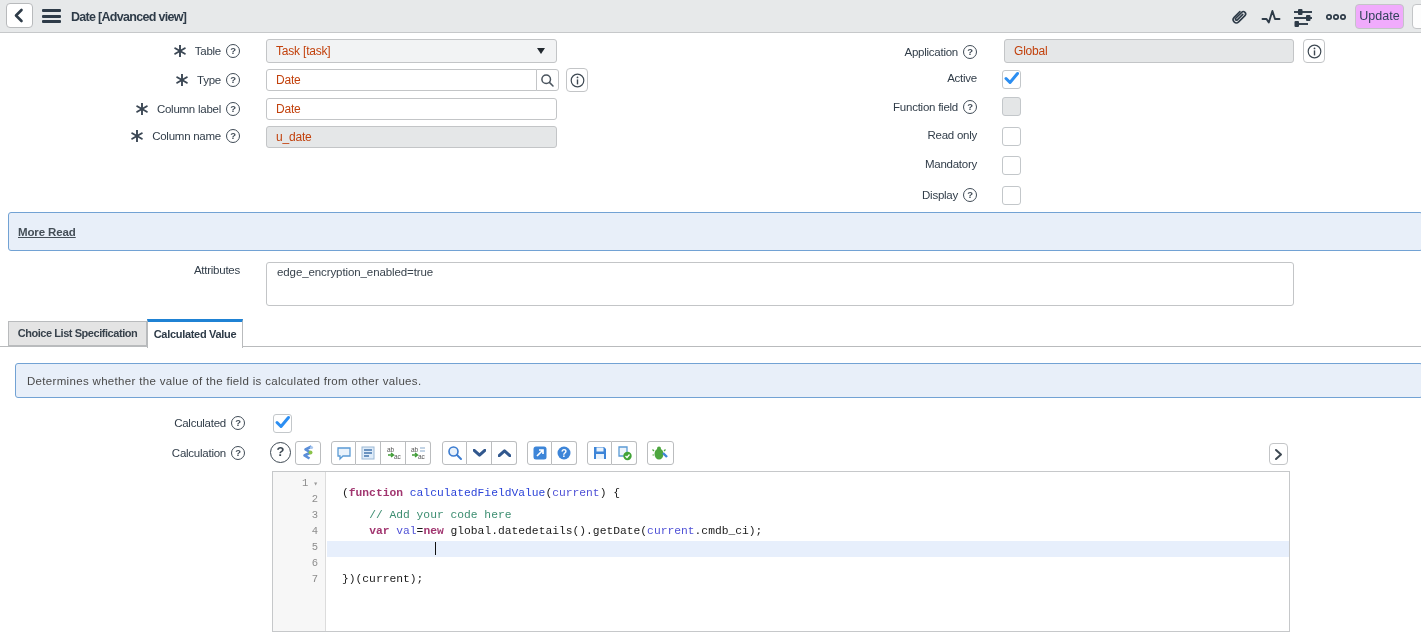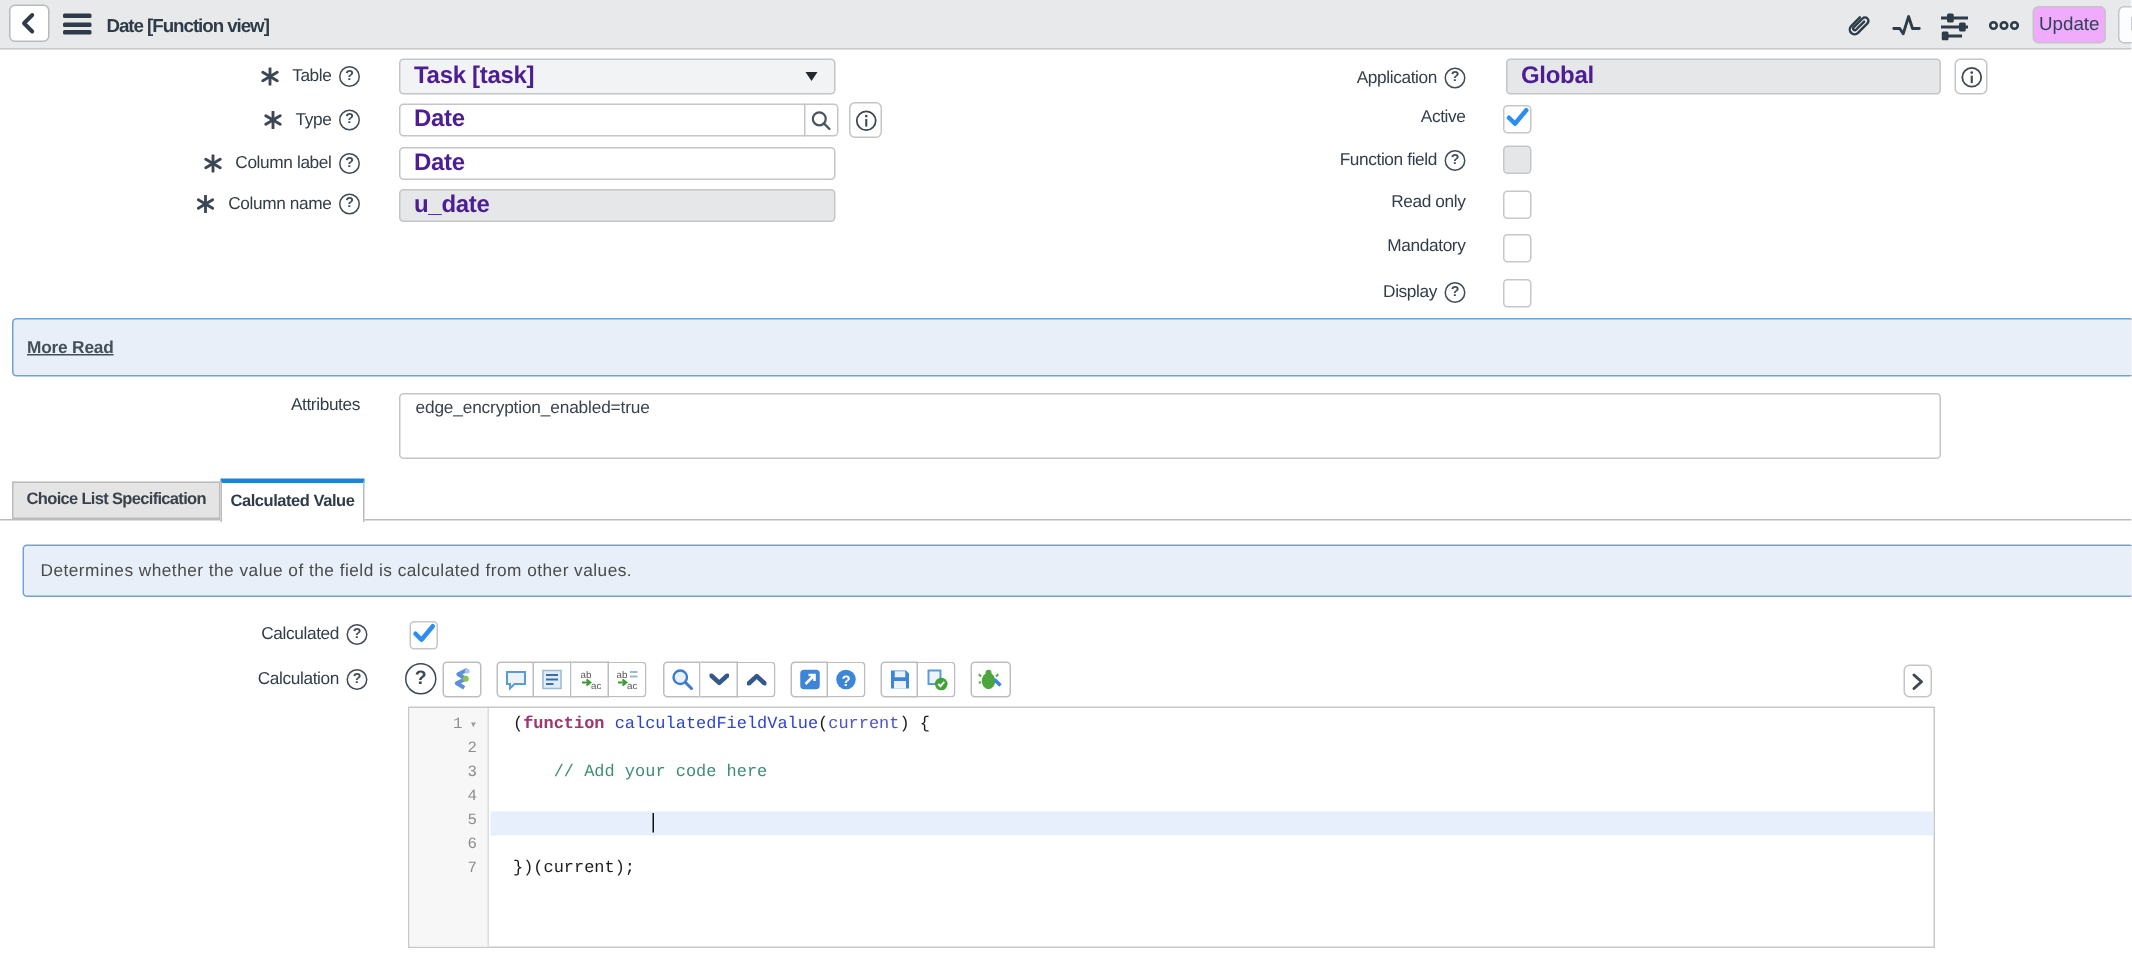--- a/index.html
+++ b/index.html
@@ -12,21 +12,21 @@
 .hamb div { height:3px; background:#2e3b48; border-radius:1px; margin-bottom:2.5px; }
 .title { position:absolute; left:71px; top:10px; font-size:12.5px; font-weight:bold; letter-spacing:-0.7px; color:#2e3b48; }
 .hicon { position:absolute; top:7px; }
 .updbtn { position:absolute; left:1355px; top:4px; width:49px; height:25px; background:#f0abfc; border:1px solid #c3c5c7; border-radius:4px; font-size:12.5px; color:#30425a; text-align:center; line-height:23px; }
 .delbtn { position:absolute; left:1412px; top:4px; width:60px; height:25px; background:#fdfdfd; border:1px solid #c3c5c7; border-radius:4px; font-size:12.5px; color:#30425a; text-align:left; padding-left:7px; line-height:23px; }
 
 .lbl { position:absolute; display:flex; justify-content:flex-end; align-items:center; gap:3px; font-size:11.5px; letter-spacing:-0.25px; color:#313d49; white-space:nowrap; }
 .ast { width:12px; height:12px; margin-right:6px; flex:0 0 auto; }
 .qm { width:14px; height:14px; border:1.4px solid #414c57; border-radius:50%; font-size:9.5px; font-weight:bold; color:#414c57; text-align:center; line-height:11px; flex:0 0 auto; margin-left:2px; }
 
-.inp { position:absolute; background:#fff; border:1px solid #c3c5c7; border-radius:3px; font-size:16px; letter-spacing:-0.2px; color:#4c1d95; padding:0 9px; display:flex; align-items:center;font-weight:bold; }
+.inp { position:absolute; background:#fff; border:1px solid #c3c5c7; border-radius:3px; font-size:12px; letter-spacing:-0.2px; color:#c2410c; padding:0 9px; display:flex; align-items:center; }
 .ro { background:#e5e7e8; }
 .sel { background:#f2f3f4; }
 .arrow { position:absolute; right:11px; top:50%; margin-top:-3px; width:0; height:0; border-left:4.5px solid transparent; border-right:4.5px solid transparent; border-top:6px solid #22282e; }
 .sbtn { position:absolute; background:#fff; border:1px solid #c3c5c7; border-radius:0 3px 3px 0; display:flex; align-items:center; justify-content:center; }
 .ibtn { position:absolute; background:#fff; border:1px solid #c3c5c7; border-radius:4px; display:flex; align-items:center; justify-content:center; }
 .cb { position:absolute; width:19px; height:19px; background:#fff; border:1px solid #c3c7ca; border-radius:3px; }
 .cb.dis { background:#e4e6e7; }
 
 .msg { position:absolute; background:#e8eff9; border:1.6px solid #72a2d4; border-radius:3px; display:flex; align-items:center; }
 
@@ -51,21 +51,21 @@
 
 <div class="hdr"></div>
 <div class="backbtn"><svg width="25" height="23" viewBox="0 0 25 23">
       <path d="M14.5 6 L9 11.5 L14.5 17" stroke="#2e3b48" stroke-width="2.6" fill="none" stroke-linecap="round" stroke-linejoin="round"></path>
     </svg></div>
 <div class="hamb">
     <div></div>
     <div></div>
     <div></div>
   </div>
-<div class="title">Date [Function view]</div>
+<div class="title">Date [Advanced view]</div>
 <svg class="hicon" style="left:1229px;" width="20" height="20" viewBox="0 0 20 20">
     <g transform="rotate(45 10 10)">
       <path d="M6.8 5.5 v8.2 a3.2 3.2 0 0 0 6.4 0 V4.8 a2.3 2.3 0 0 0 -4.6 0 v8.4 a1.1 1.1 0 0 0 2.2 0 V5.5" stroke="#2e3b48" stroke-width="1.6" fill="none" stroke-linecap="round"></path>
     </g>
   </svg>
 <svg class="hicon" style="left:1261px;" width="20" height="20" viewBox="0 0 20 20">
     <path d="M1.5 12 h4 l2.3 3.5 l3.6 -11.5 l2.6 8 h4.5" stroke="#2e3b48" stroke-width="1.9" fill="none" stroke-linejoin="round" stroke-linecap="round"></path>
   </svg>
 <svg class="hicon" style="left:1293px;" width="20" height="20" viewBox="0 0 20 20">
     <g stroke="#2e3b48" stroke-width="1.9">
@@ -287,17 +287,18 @@
 <div class="editor">
  <div class="gutter"></div>
  <div class="hl"></div>
  <div class="lnum" style="top:5px;">1<span style="color:#9a9a9a; font-size:8px;"> ▾</span></div>
  <div class="lnum" style="top:21px;">2</div>
  <div class="lnum" style="top:37px;">3</div>
  <div class="lnum" style="top:53px;">4</div>
  <div class="lnum" style="top:69px;">5</div>
  <div class="lnum" style="top:85px;">6</div>
  <div class="lnum" style="top:101px;">7</div>
- <div class="cl" style="top:5px;">(<span class="kw">function</span> <span class="def">calculatedFieldValue</span>(<span class="vr">current</span>) {</div>
+ <div class="cl" style="top:15px;">(<span class="kw">function</span> <span class="def">calculatedFieldValue</span>(<span class="vr">current</span>) {</div>
  <div class="cl" style="top:37px;">    <span class="cm">// Add your code here</span></div>
+ <div class="cl" style="top:53px;">    <span class="kw">var</span> <span class="vr">val</span>=<span class="kw">new</span> global.datedetails().getDate(<span class="vr">current</span>.cmdb_ci);</div>
  <div style="position:absolute; left:162px; top:70px; width:1.3px; height:13px; background:#111; z-index:2;"></div>
  <div class="cl" style="top:101px;">})(current);</div>
 </div>
 
 </body></html>

